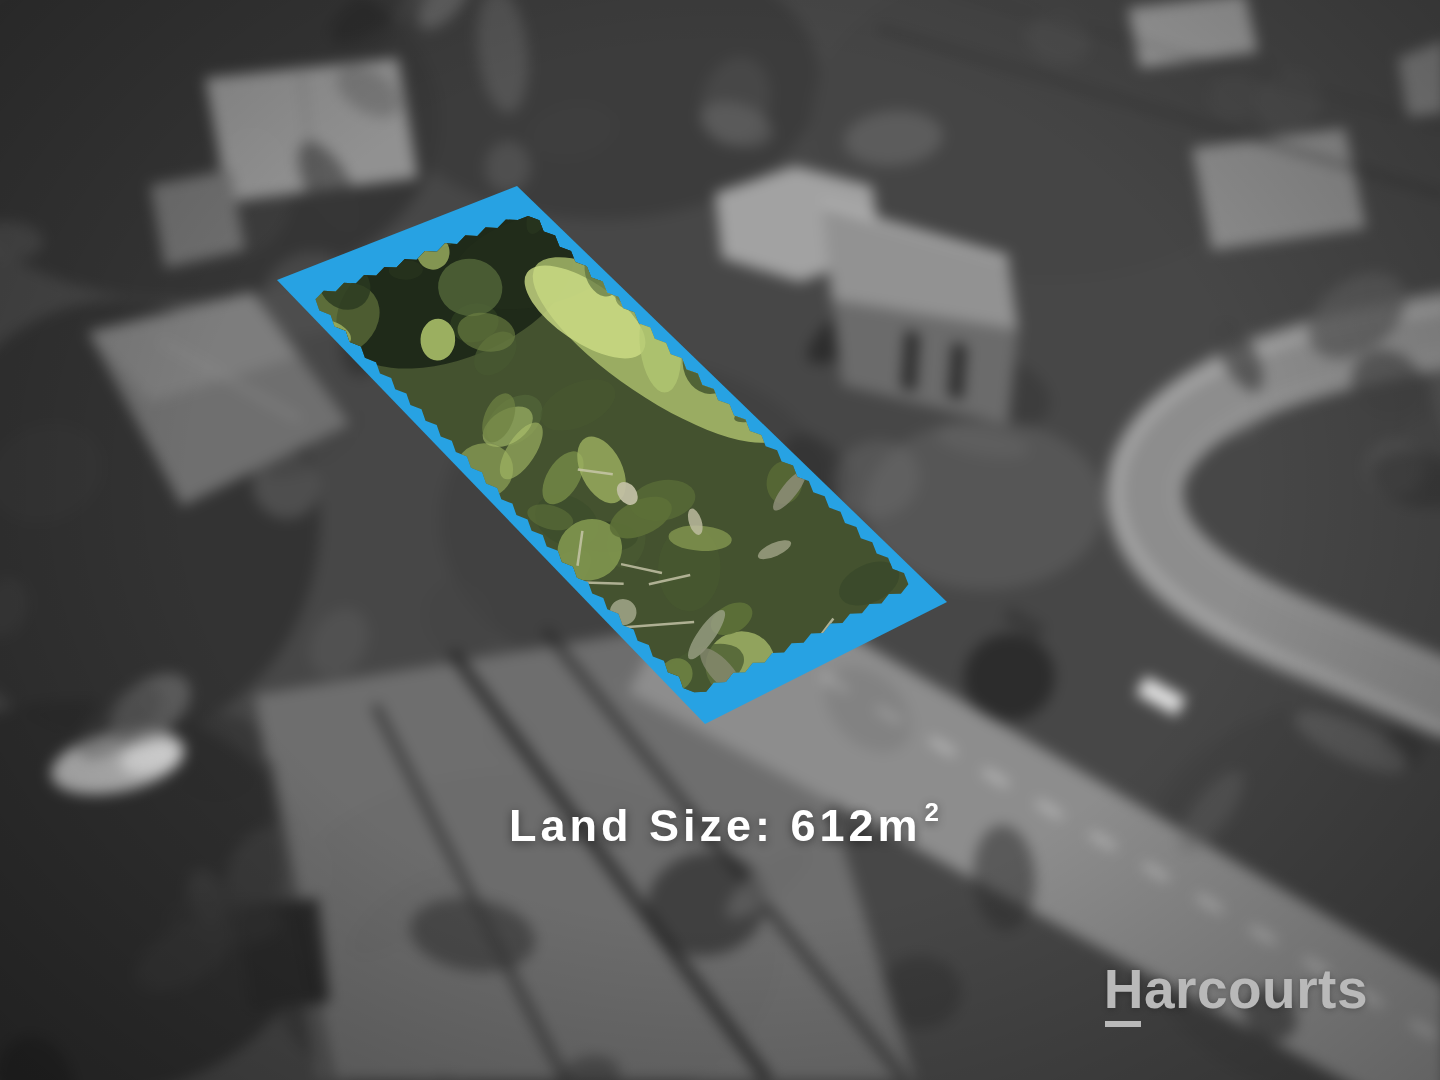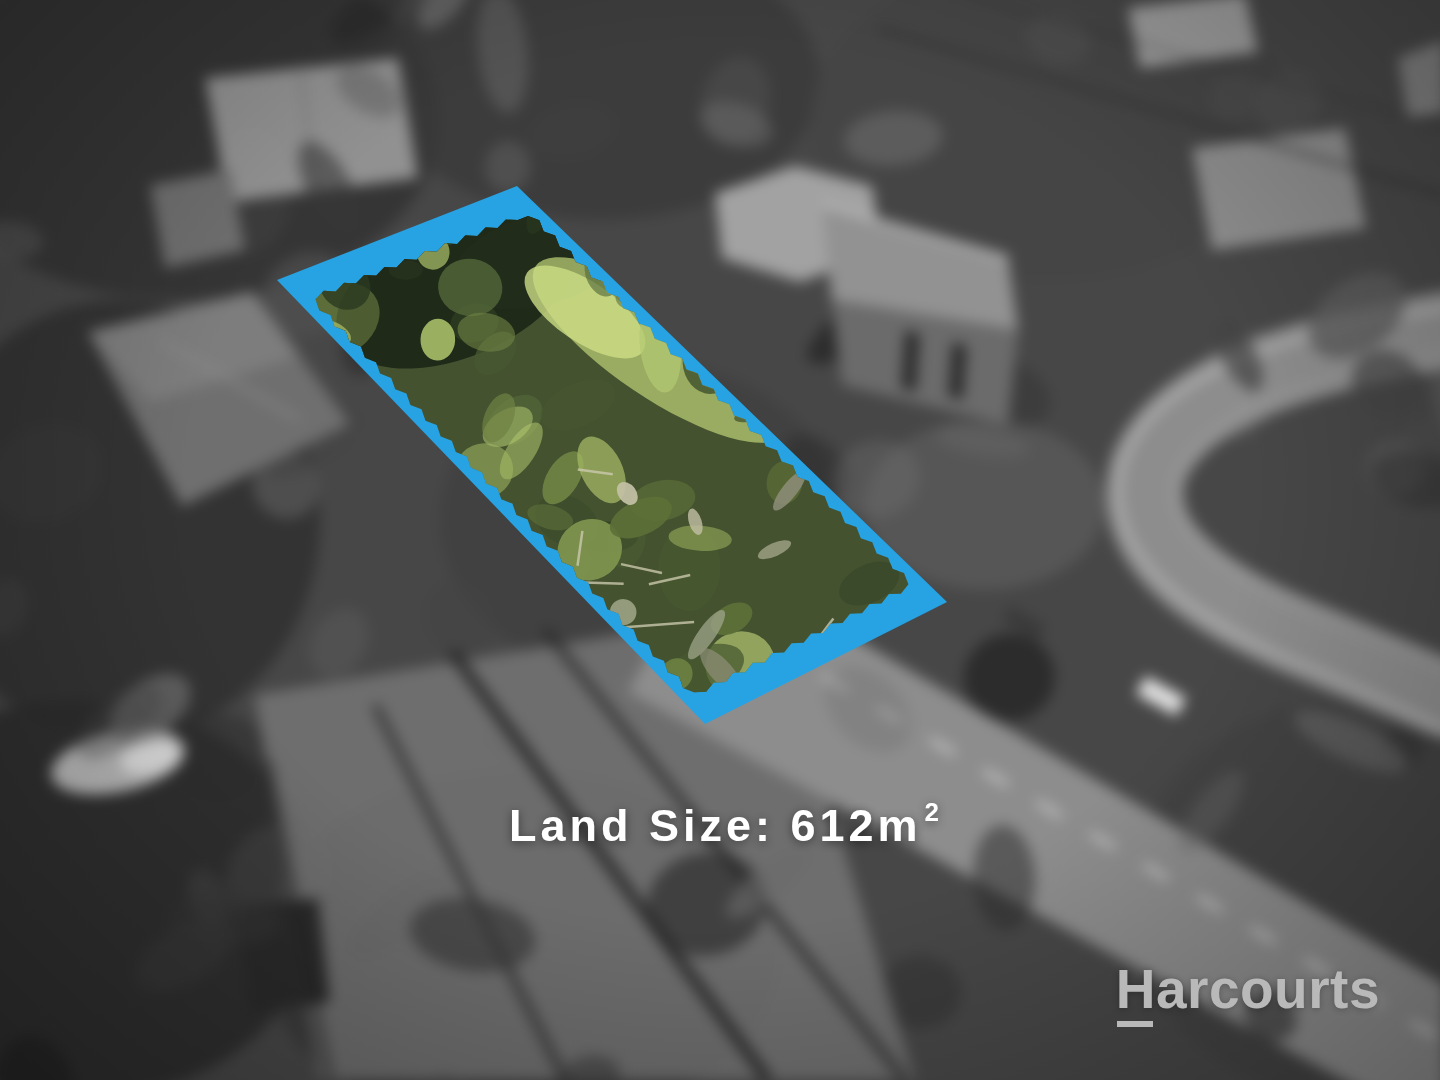--- a/index.html
+++ b/index.html
@@ -19,21 +19,21 @@
     position:absolute;top:800px;left:4px;width:100%;text-align:center;
     color:var(--text-color,#fff);
     font-size:45px;font-weight:700;letter-spacing:4px;line-height:1.15;
     text-shadow:0 2px 10px rgba(0,0,0,0.45);
   }
   .land-size sup{
     font-size:26px;letter-spacing:0;position:relative;top:-4px;margin-left:3px;
     vertical-align:super;
   }
   .logo{
-    position:absolute;top:962px;right:60px;
+    position:absolute;top:962px;right:72px;
     color:var(--logo-color,#b9b9b9);
     font-size:55px;font-weight:bold;letter-spacing:0.5px;line-height:1;
     text-shadow:0 1px 6px rgba(0,0,0,0.25);
   }
   .logo .h{position:relative;display:inline-block;}
   .logo .h::after{
     content:"";position:absolute;left:1px;right:3px;bottom:-10px;height:6px;
     background:currentColor;
   }
 </style>

